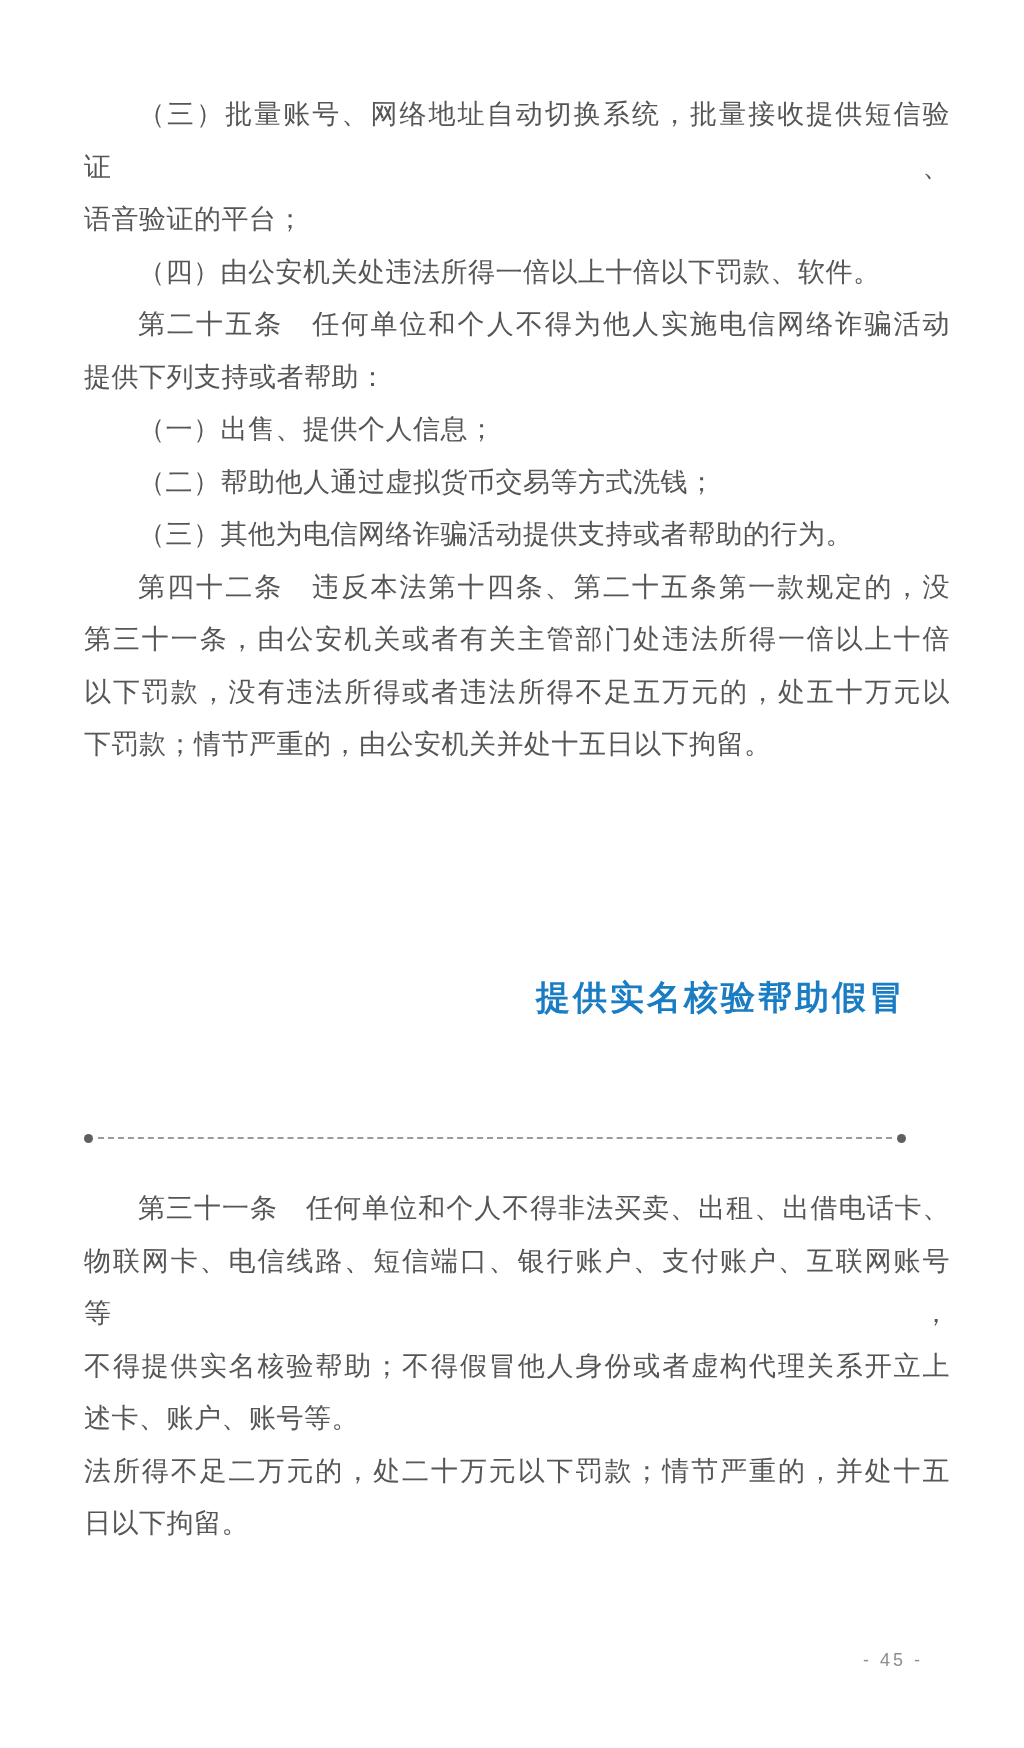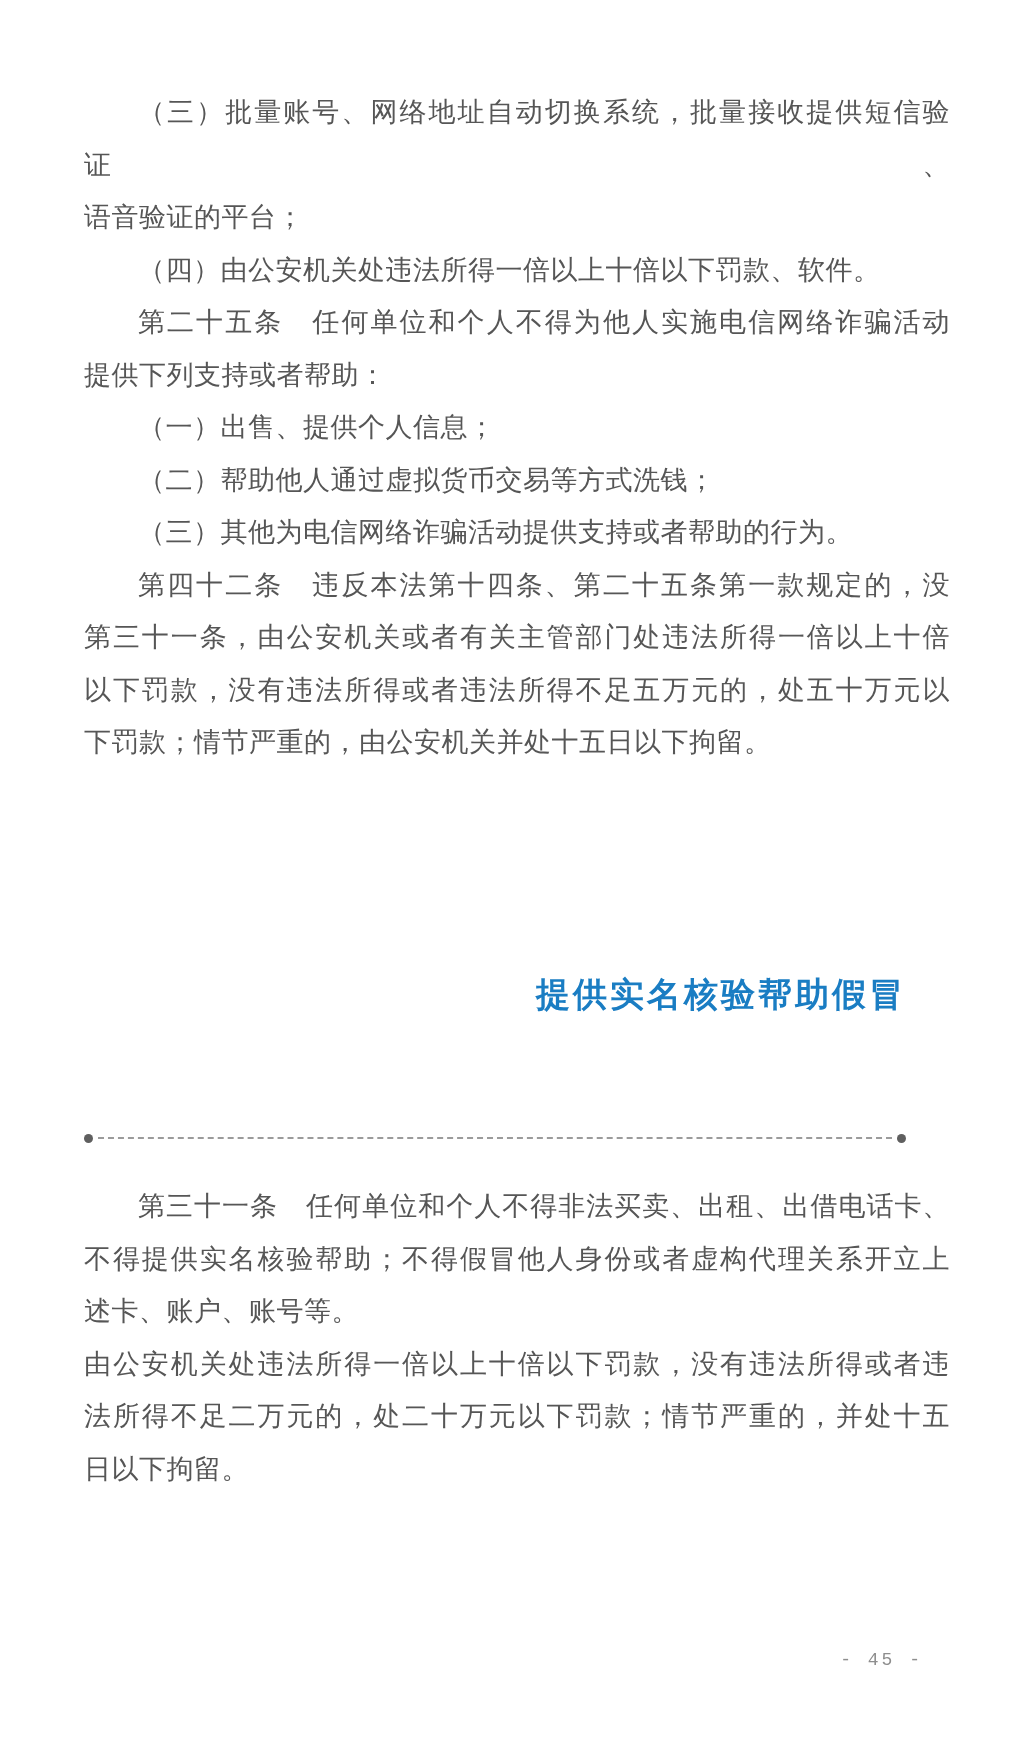--- a/index.html
+++ b/index.html
@@ -5,21 +5,21 @@
   html, body {
     margin: 0;
     padding: 0;
     background: #ffffff;
   }
   .page {
     position: relative;
     width: 1024px;
     height: 1748px;
     background: #ffffff;
-    font-family: Liberation Mono, monospace;
+    font-family: Liberation Sans, sans-serif;
     overflow: hidden;
   }
   .body-text {
     position: absolute;
     left: 84px;
     width: 866px;
     color: var(--body-text, #565656);
     font-size: 27px;
     line-height: 52.5px;
     letter-spacing: 0.5px;
@@ -102,22 +102,22 @@
   </div>
 
   <div class="divider">
     <span class="dot"></span>
     <span class="dashes"></span>
     <span class="dot"></span>
   </div>
 
   <div class="body-text block-bottom">
       <div class="line indent fill">第三十一条　任何单位和个人不得非法买卖、出租、出借电话卡、</div>
+      <div class="line fill">物联网卡、电信线路、短信端口、银行账户、支付账户、互联网账号等，</div>
       <div class="line fill">不得提供实名核验帮助；不得假冒他人身份或者虚构代理关系开立上</div>
       <div class="line">述卡、账户、账号等。</div>
-      <div class="line fill">由公安机关处违法所得一倍以上十倍以下罚款，没有违法所得或者违</div>
       <div class="line fill">法所得不足二万元的，处二十万元以下罚款；情节严重的，并处十五</div>
       <div class="line">日以下拘留。</div>
     </div>
 
   <div class="page-number">- 45 -</div>
 
 </div>
 
 </body></html>

